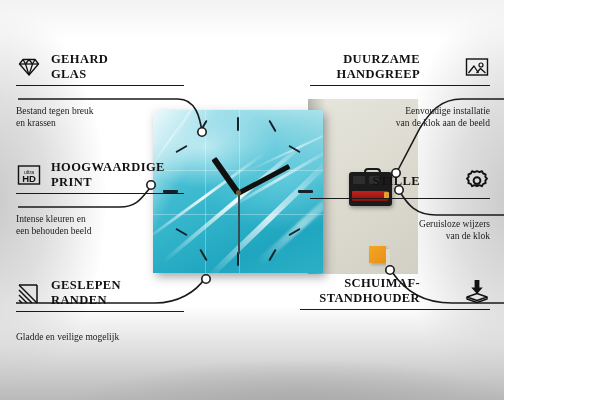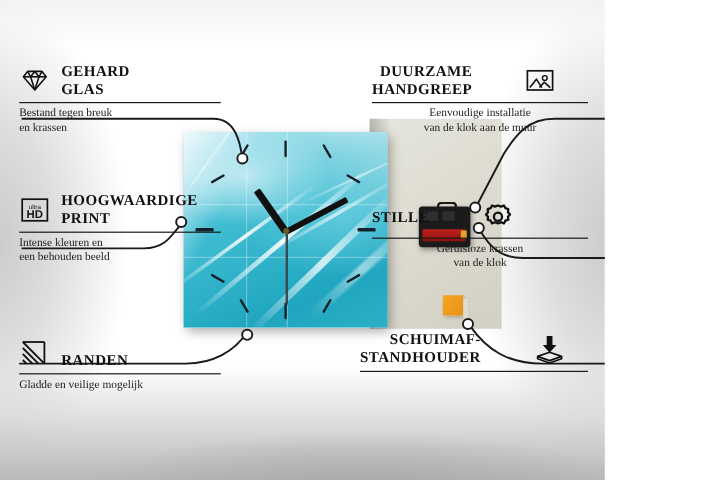--- a/index.html
+++ b/index.html
@@ -69,32 +69,32 @@
   .mv-slot1{position:absolute;left:4px;top:8px;width:12px;height:8px;background:#2e2e2e;border-radius:1px;}
   .mv-slot2{position:absolute;left:20px;top:8px;width:10px;height:8px;background:#2e2e2e;border-radius:1px;}
   .foam{position:absolute;left:369px;top:246px;width:17px;height:17px;background:linear-gradient(135deg,#f6a623,#e8901a);
     box-shadow:2px 2px 3px rgba(0,0,0,.22);}
   .foam-side{position:absolute;left:386px;top:249px;width:4px;height:17px;background:#dfdccf;}
 
   
   .feat{position:absolute;}
   .feat .head{display:flex;align-items:center;gap:9px;}
   .feat.left .head{justify-content:flex-start;}
-  .feat.right .head{justify-content:flex-start;gap:44px;}
+  .feat.right .head{justify-content:flex-end;gap:44px;}
   .feat .title{
     font-family:"Liberation Serif", serif;font-weight:bold;color:#111;
     font-size:12.5px;line-height:14.5px;letter-spacing:.4px;text-transform:uppercase;
   }
   .feat.right .title{text-align:right;}
   .feat .rule{height:1px;background:#1a1a1a;margin-top:4px;}
   .feat .desc{
     font-family:"Liberation Serif", serif;color:#1b1b1b;font-size:9.5px;line-height:11.5px;
-    margin-top:4px;
+    margin-top:20px;
   }
-  .feat.right .desc{text-align:center;}
+  .feat.right .desc{text-align:right;}
   .ico{flex:0 0 auto;width:26px;height:26px;display:block;}
 
   .f1{left:16px;top:52px;width:168px;}
   .f2{left:16px;top:160px;width:168px;}
   .f3{left:16px;top:278px;width:168px;}
   .f4{right:14px;top:52px;width:180px;}
   .f5{right:14px;top:168px;width:180px;}
   .f6{right:14px;top:276px;width:190px;}
 
   svg{display:block;overflow:visible;}
@@ -241,21 +241,21 @@
             <path d="M3,15 L11,23"></path>
             <path d="M3,20 L6,23"></path>
           </g>
           <g stroke="#111" stroke-width="1.5" fill="none">
             <path d="M3,5 L21,5"></path>
             <path d="M21,5 L21,23"></path>
           </g>
         </svg>
       </span>
       <span class="title">
-        <br><span>RANDEN</span>
+        <span>GESLEPEN</span><br><span>RANDEN</span>
       </span>
     </div>
     <div class="rule"></div>
     <div class="desc">
       <span>Gladde en veilige mogelijk</span>
     </div>
   </div>
 
   <div class="feat right f4">
     <div class="head">
@@ -266,21 +266,21 @@
         <svg width="26" height="26" viewBox="0 0 26 26">
           <rect x="2.5" y="5" width="21" height="16" fill="none" stroke="#111" stroke-width="1.4"></rect>
           <circle cx="17" cy="11" r="2" fill="none" stroke="#111" stroke-width="1.2"></circle>
           <path d="M4.5,19 L10,12 L14.5,19" fill="none" stroke="#111" stroke-width="1.3" stroke-linejoin="round"></path>
           <path d="M12.5,19 L16.5,14.5 L21.5,19" fill="none" stroke="#111" stroke-width="1.3" stroke-linejoin="round"></path>
         </svg>
       </span>
     </div>
     <div class="rule"></div>
     <div class="desc">
-      <span>Eenvoudige installatie</span><br><span>van de klok aan de muur</span>
+      <span>Eenvoudige installatie</span><br><span>van de klok aan de beeld</span>
     </div>
   </div>
 
   <div class="feat right f5">
     <div class="head">
       <span class="title">
         <span>STILLE</span><br>
       </span>
       <span class="ico">
         <svg width="26" height="26" viewBox="0 0 26 26">
@@ -288,21 +288,21 @@
             <path d="M13,3.2 l2.6,1.0 l2.3,-1.0 l1.3,2.3 l2.4,0.8 l-0.3,2.5 l1.7,1.9 l-1.7,1.9 l0.3,2.5
                      l-2.4,0.8 l-1.3,2.3 l-2.3,-1.0 l-2.6,1.0 l-2.6,-1.0 l-2.3,1.0 l-1.3,-2.3 l-2.4,-0.8
                      l0.3,-2.5 l-1.7,-1.9 l1.7,-1.9 l-0.3,-2.5 l2.4,-0.8 l1.3,-2.3 l2.3,1.0 Z" transform="translate(0,0)"></path>
             <circle cx="13" cy="12.6" r="3.4"></circle>
           </g>
         </svg>
       </span>
     </div>
     <div class="rule"></div>
     <div class="desc">
-      <span>Geruisloze krassen</span><br><span>van de klok</span>
+      <span>Geruisloze wijzers</span><br><span>van de klok</span>
     </div>
   </div>
 
   <div class="feat right f6">
     <div class="head">
       <span class="title">
         <span>SCHUIMAF-</span><br><span>STANDHOUDER</span>
       </span>
       <span class="ico">
         <svg width="26" height="26" viewBox="0 0 26 26">

